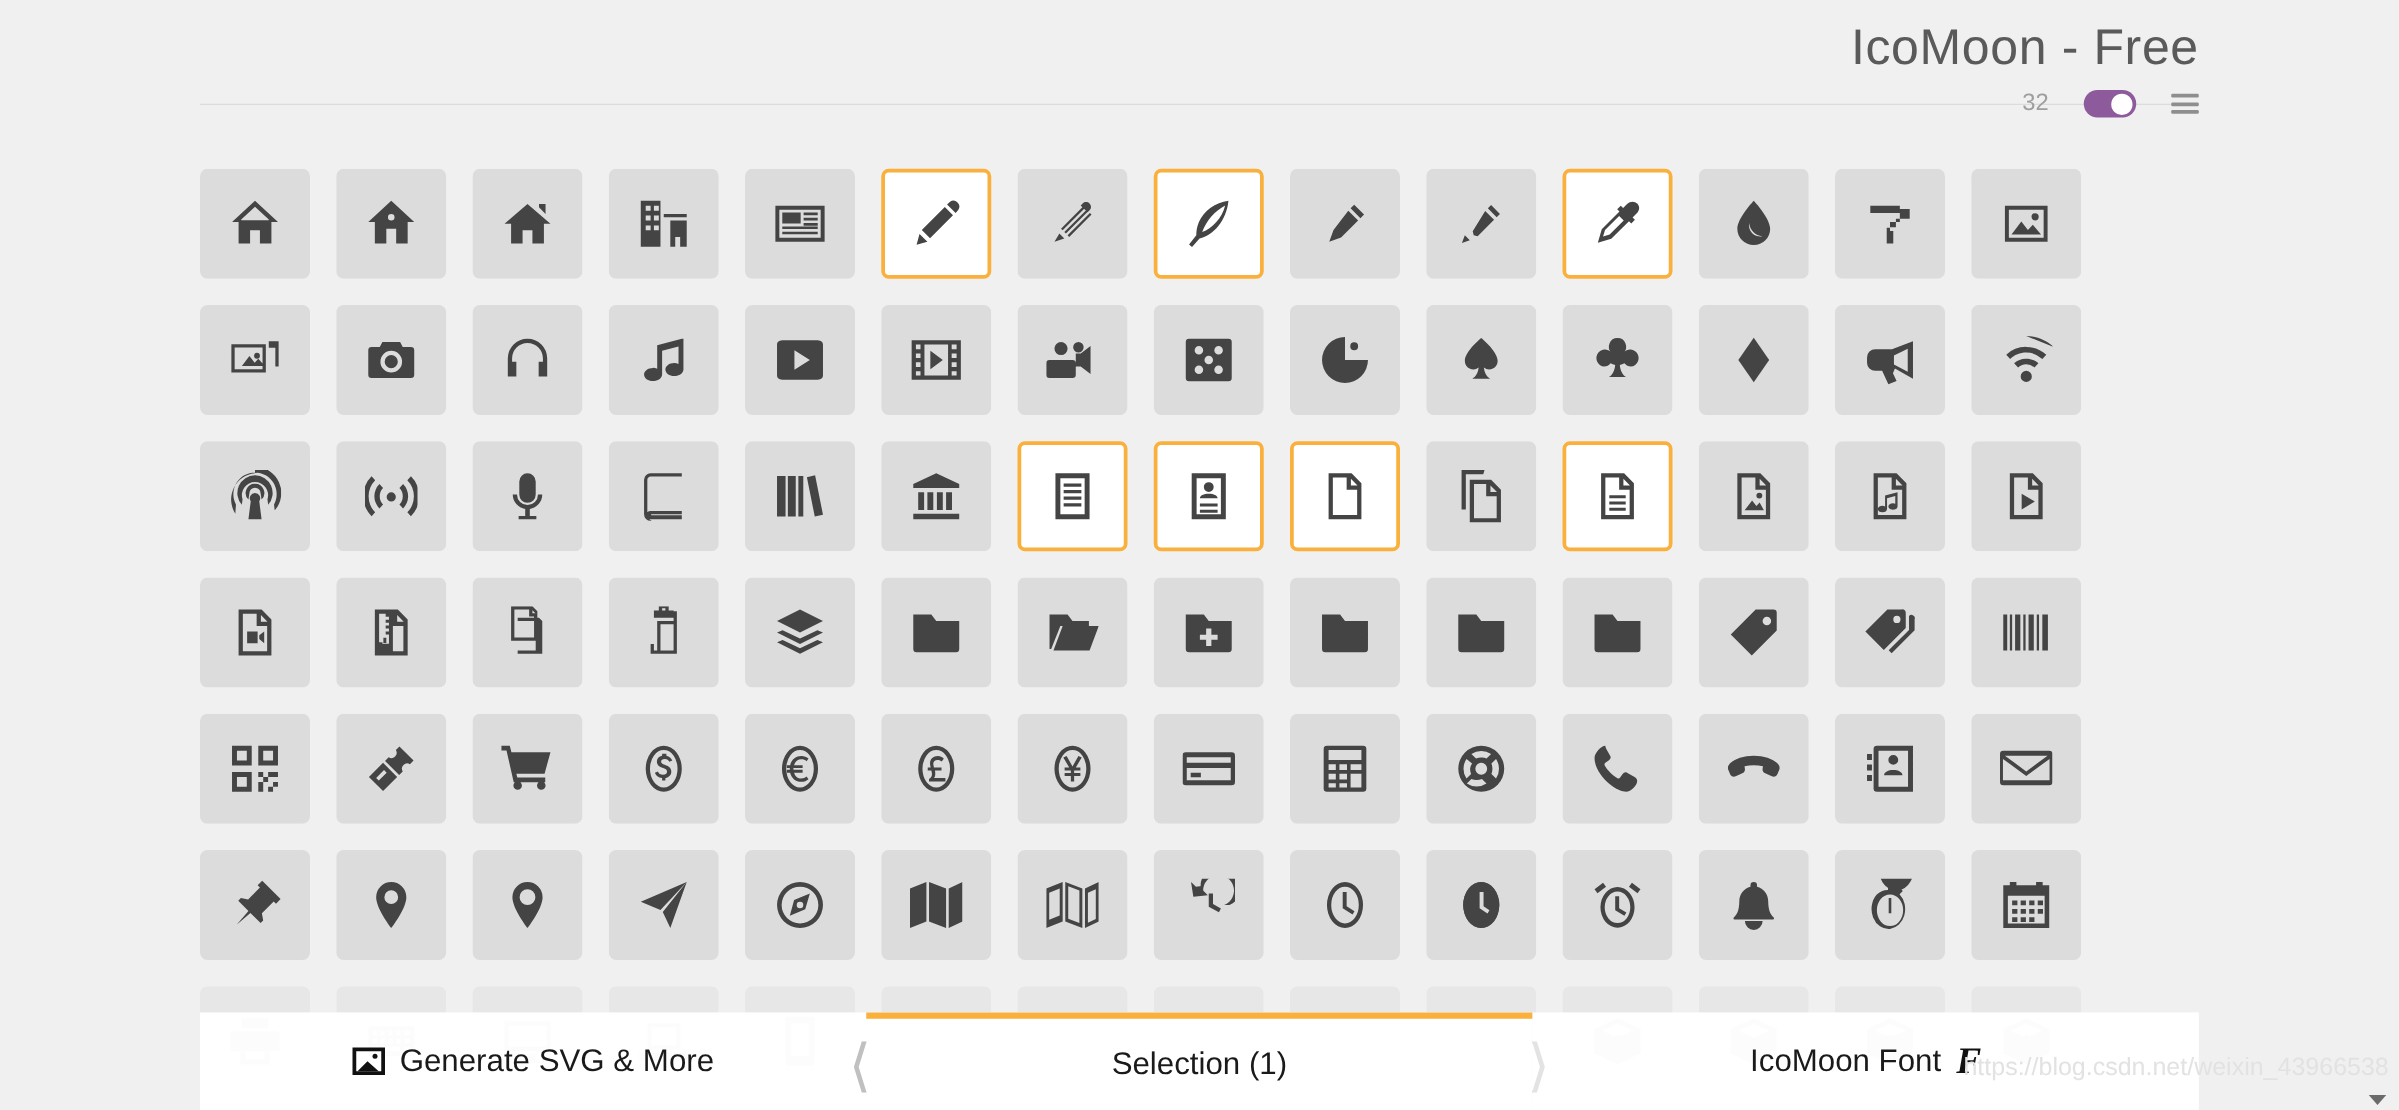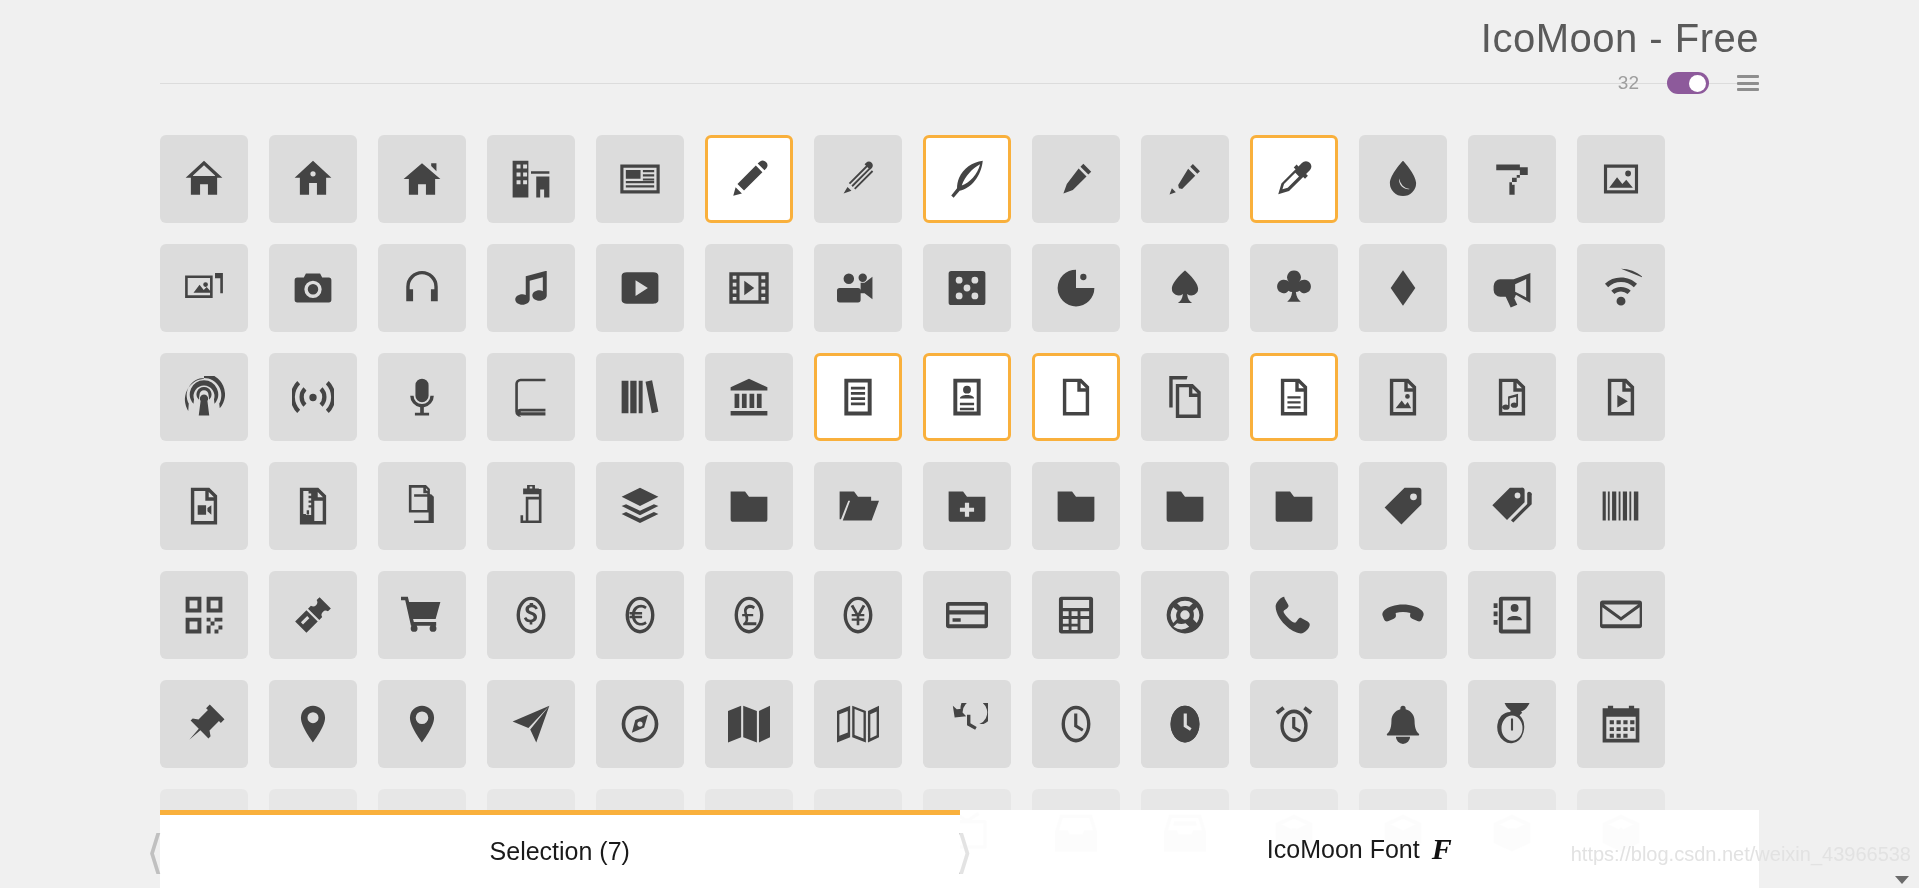--- a/index.html
+++ b/index.html
@@ -899,23 +899,27 @@
           <span>
             <svg width="42" height="42" viewBox="0 0 16 16" fill="#444444">
               <path d="M8 1l7 3.3v7.4L8 15l-7-3.3V4.3L8 1zm0 1.6L3.2 4.8 8 7l4.8-2.2L8 2.6zM8 5.8l3.2 3.2H9.1v2.6H6.9V9H4.8L8 5.8z"></path>
             </svg>
           </span>
         </div>
       </div>
   </div>
 
   <div class="bottom-bar">
+    <div class="bb-section">
+      <span class="img-icon"></span>
+      <span>Generate SVG &amp; More</span>
+    </div>
     <div class="bb-center">
       <div class="chev chev-left">⟨</div>
-      <span>Selection (7)</span>
+      <span>Selection (1)</span>
       <div class="chev chev-right">⟩</div>
     </div>
     <div class="bb-section">
       <span>IcoMoon Font</span>
       <span class="f-glyph">F</span>
     </div>
   </div>
 
   <div class="watermark">https://blog.csdn.net/weixin_43966538</div>
   <div class="scroll-caret"></div>

